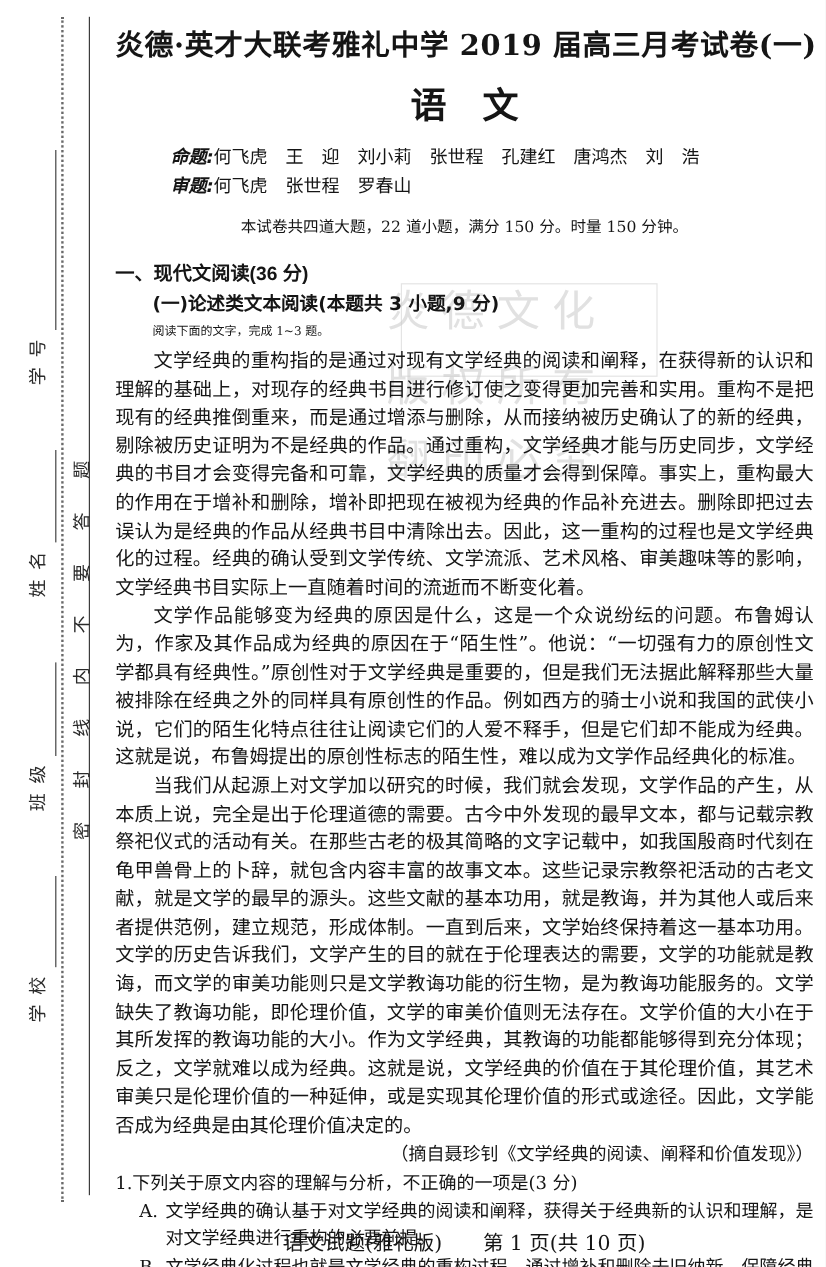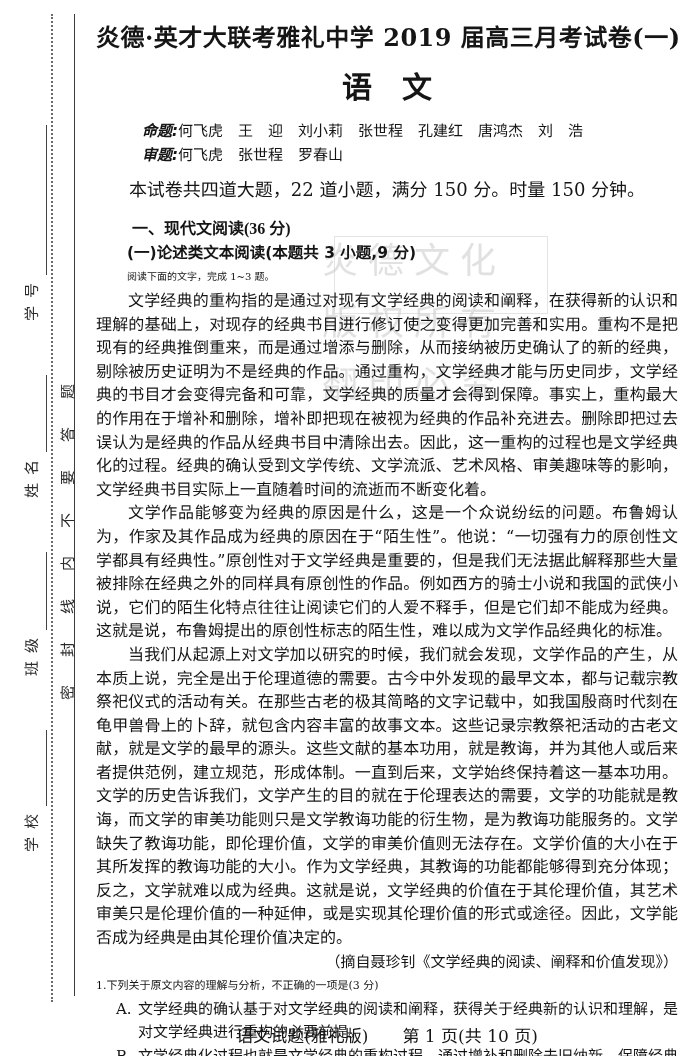--- a/index.html
+++ b/index.html
@@ -37,27 +37,27 @@
     text-align:center;color:#c9c9c9;opacity:.55;
     font-size:36px;line-height:62px;letter-spacing:10px;white-space:nowrap;
   }
   .wm-box{position:absolute;left:334px;top:236px;width:212px;height:76px;border:1px solid #e4e4e4;z-index:0;}
   
   .content{position:absolute;left:96px;top:14px;width:582px;z-index:1;}
   .title{font-size:24px;font-weight:bold;text-align:center;white-space:nowrap;margin-top:4px;letter-spacing:.5px;}
   .subject{font-family:"DejaVu Sans","Liberation Sans",sans-serif;font-size:30px;font-weight:bold;text-align:center;margin-top:10px;}
   .authors{margin-top:12px;padding-left:46px;font-size:15px;line-height:24px;}
   .authors .lbl{font-family:"DejaVu Sans","Liberation Sans",sans-serif;font-weight:bold;font-style:italic;}
-  .exam-info{text-align:center;font-size:18px;margin-top:12px;line-height:22px;}
-  .part-heading{font-family:Liberation Serif, serif;font-weight:bold;font-size:16px;margin-top:16px;line-height:24px;margin-left:36px;}
+  .exam-info{text-align:center;font-size:13px;margin-top:12px;line-height:22px;}
+  .part-heading{font-family:Liberation Sans, sans-serif;font-weight:bold;font-size:16px;margin-top:16px;line-height:24px;}
   .sub-heading{font-family:"DejaVu Sans","Liberation Sans",sans-serif;font-weight:bold;font-size:15.5px;padding-left:31px;line-height:24px;}
   .instruction{font-size:10px;padding-left:31px;line-height:24px;}
   .para{font-size:16px;line-height:23.6px;text-align:justify;text-indent:2em;margin:0;}
   .attribution{font-size:15px;line-height:24px;text-align:right;}
-  .q-stem{font-size:11px;line-height:24px;}
+  .q-stem{font-size:15px;line-height:24px;}
   .option{display:flex;margin-left:20px;font-size:15px;line-height:23.6px;}
   .opt-label{flex:0 0 22px;}
   .opt-text{flex:1;text-align:justify;}
   .footer{position:absolute;left:96px;top:1022px;width:582px;text-align:center;font-size:17px;z-index:1;}
 </style>
 </head>
 <body>
 
 <div class="page">
 

